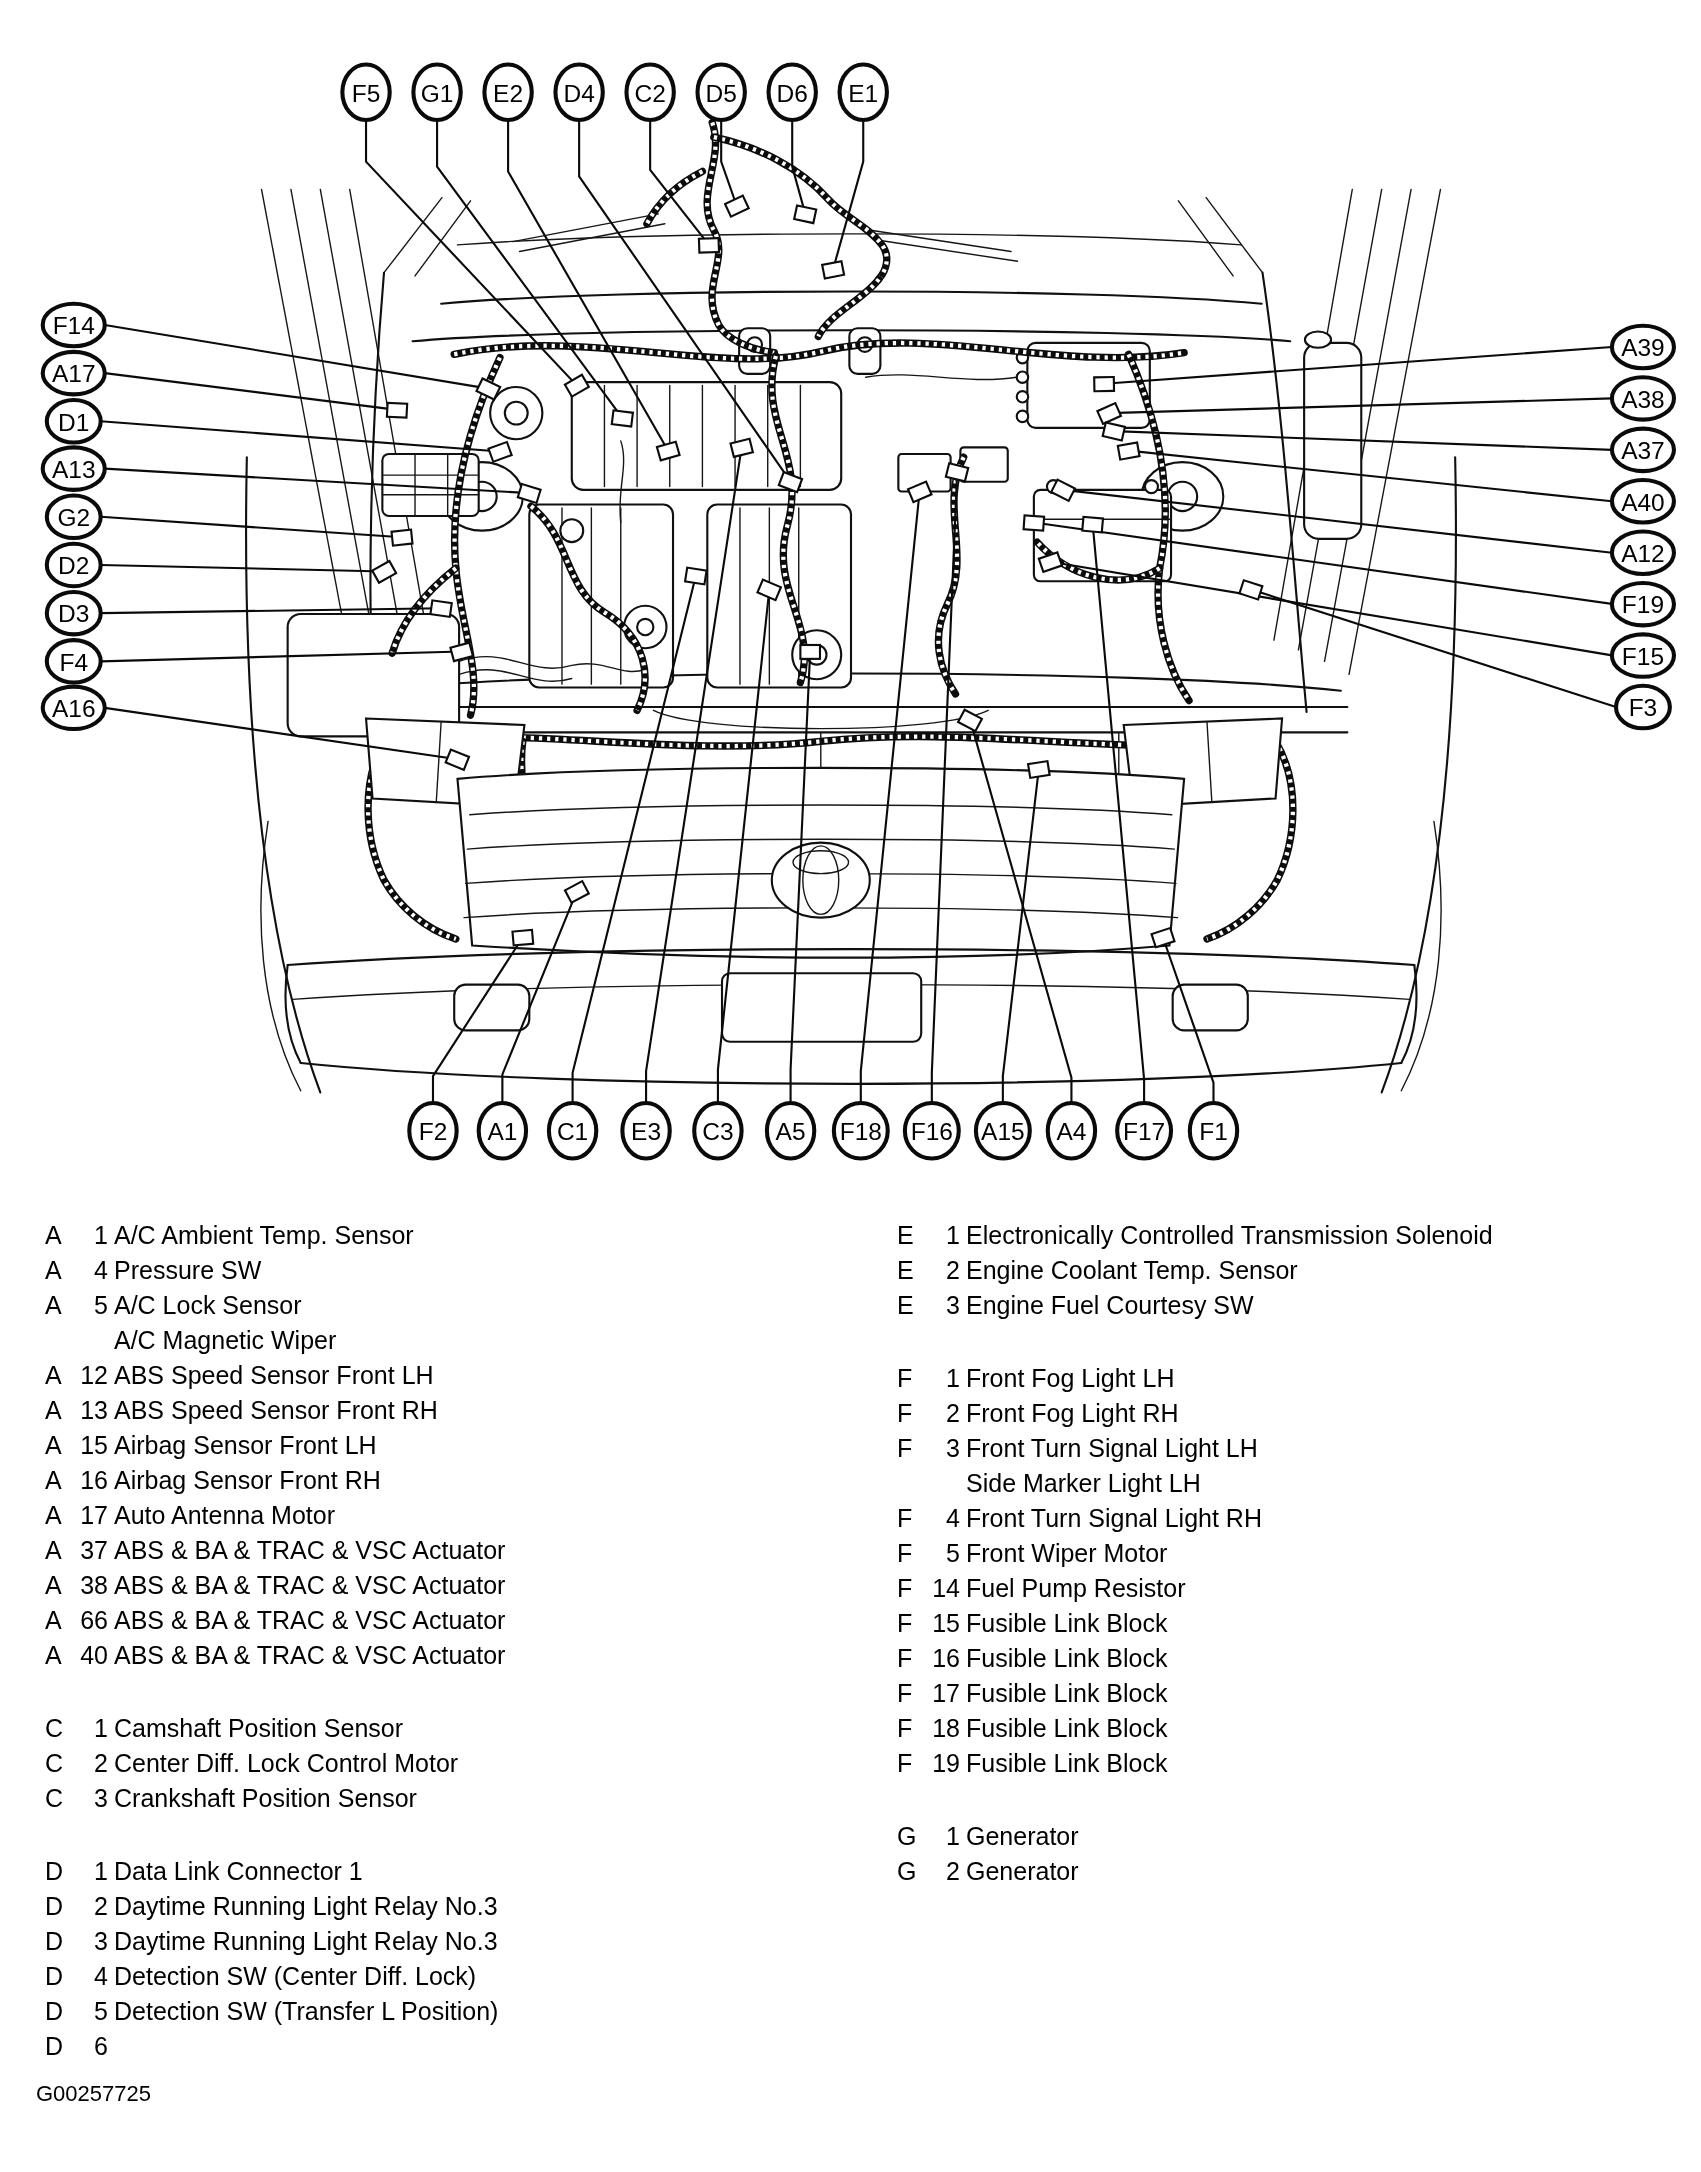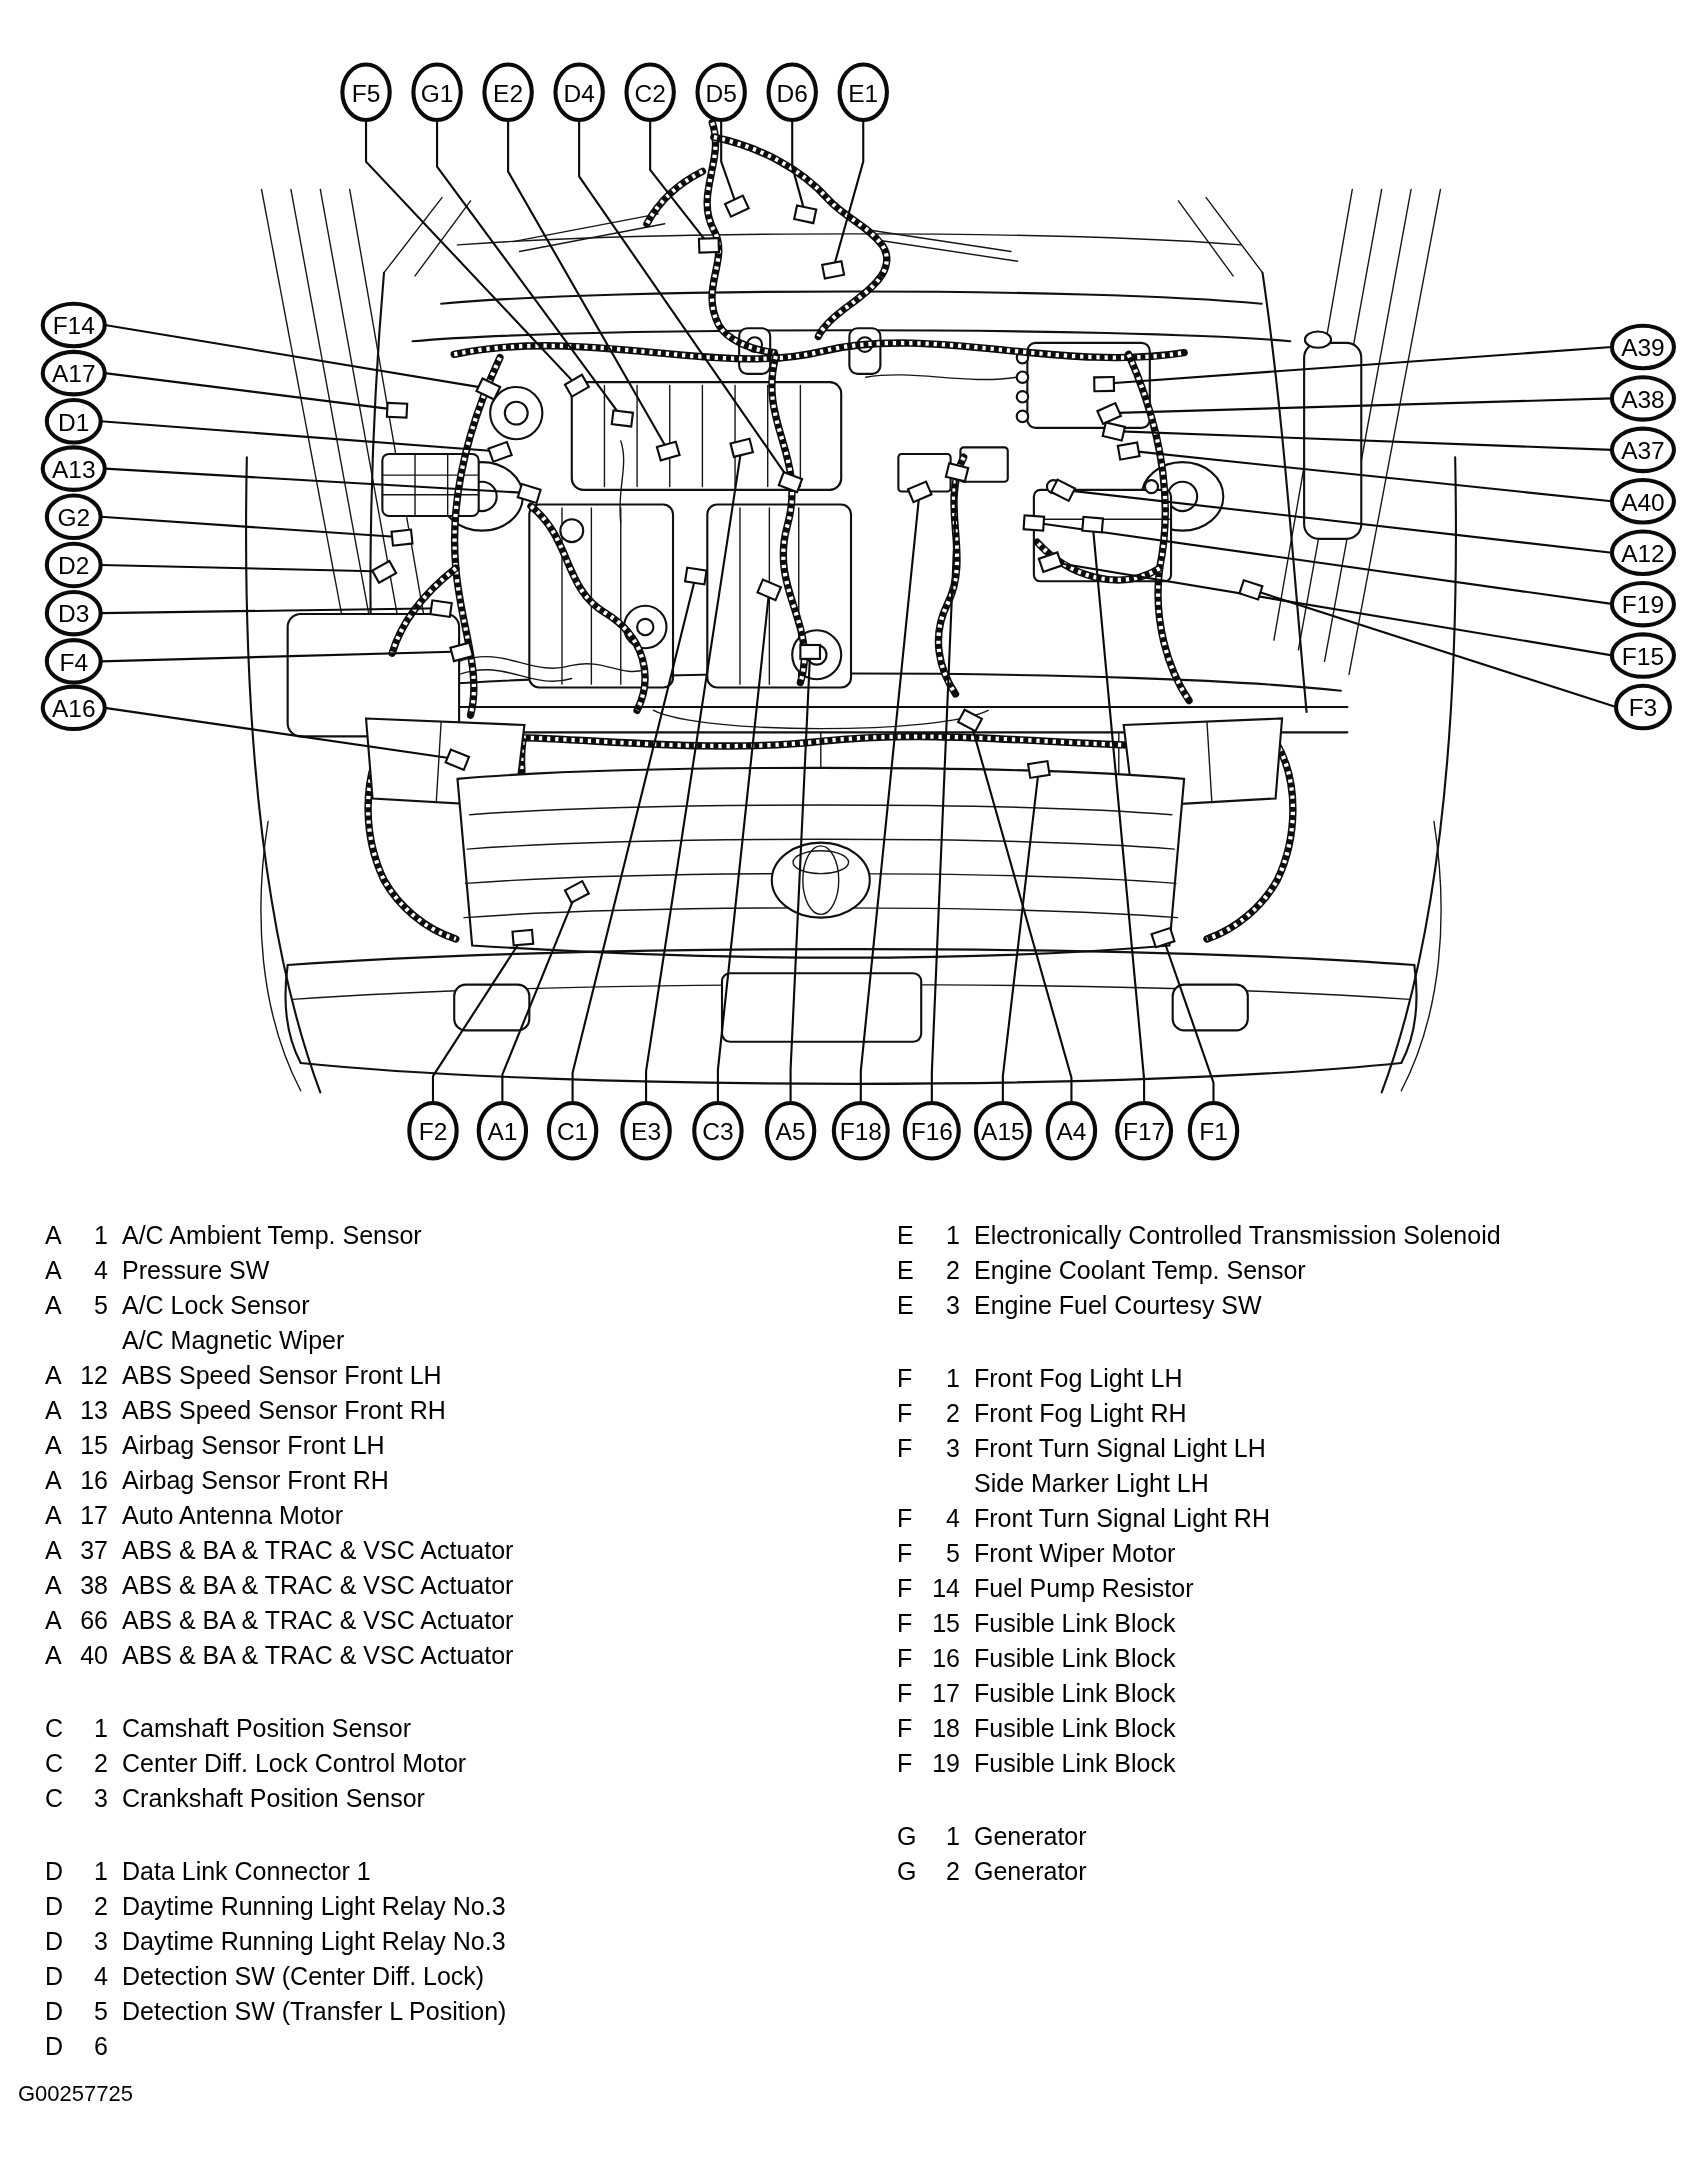--- a/index.html
+++ b/index.html
@@ -21,22 +21,22 @@
   .callout text{font-family:"Liberation Sans",sans-serif;font-size:30px;fill:#000;
     text-anchor:middle;dominant-baseline:central;}
   
   .legend-col{position:absolute;top:1218px;font-size:25px;line-height:35px;white-space:nowrap;}
   #legend-left{left:45px;}
   #legend-right{left:897px;}
   .lsection + .lsection{margin-top:38px;}
   .lrow{display:flex;}
   .lletter{display:inline-block;width:29px;}
   .lnum{display:inline-block;width:34px;text-align:right;}
-  .ldesc{margin-left:14px;}
-  .figure-id{position:absolute;left:18px;top:2081px;font-size:22px;}
+  .ldesc{margin-left:6px;}
+  .figure-id{position:absolute;left:36px;top:2081px;font-size:22px;}
 </style>
 </head>
 <body>
 
 <svg id="diagram" width="1702" height="1192" viewBox="0 0 2084 1460">
 
   <g>
     <path class="ln-thin" d="M320,232 L432,826"></path>
     <path class="ln-thin" d="M356,232 L462,810"></path>
     <path class="ln-thin" d="M392,232 L494,796"></path>

